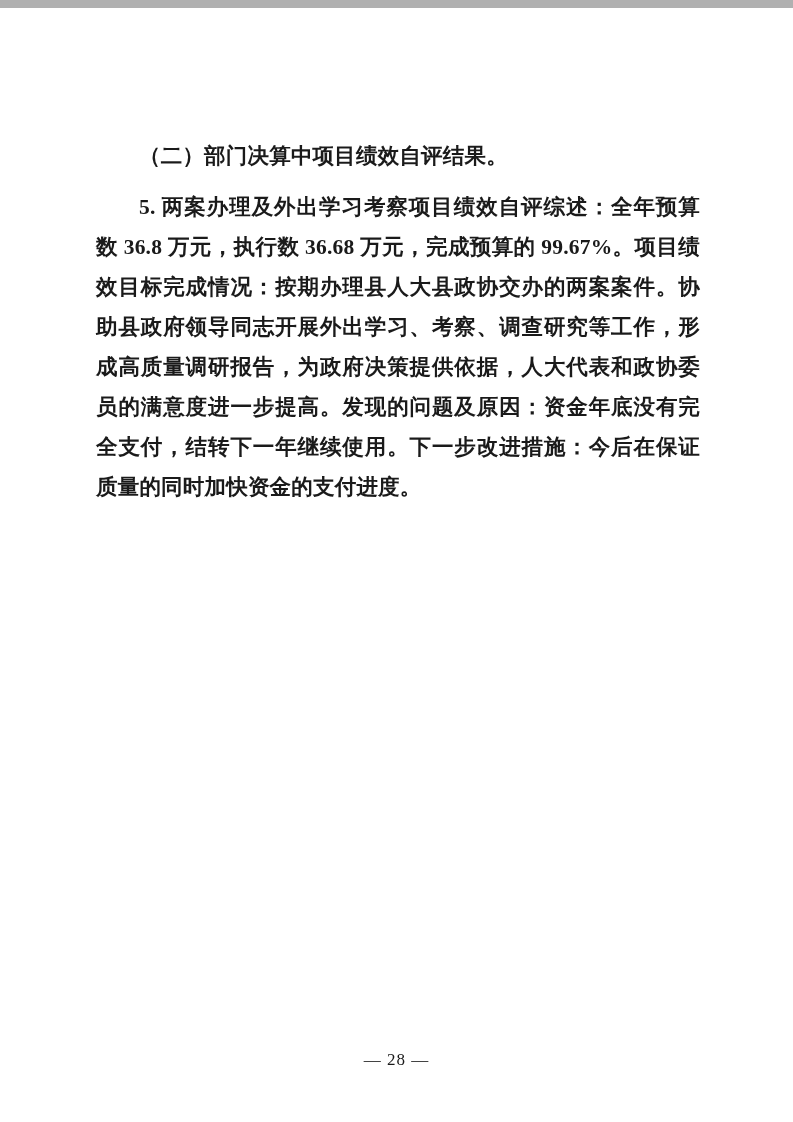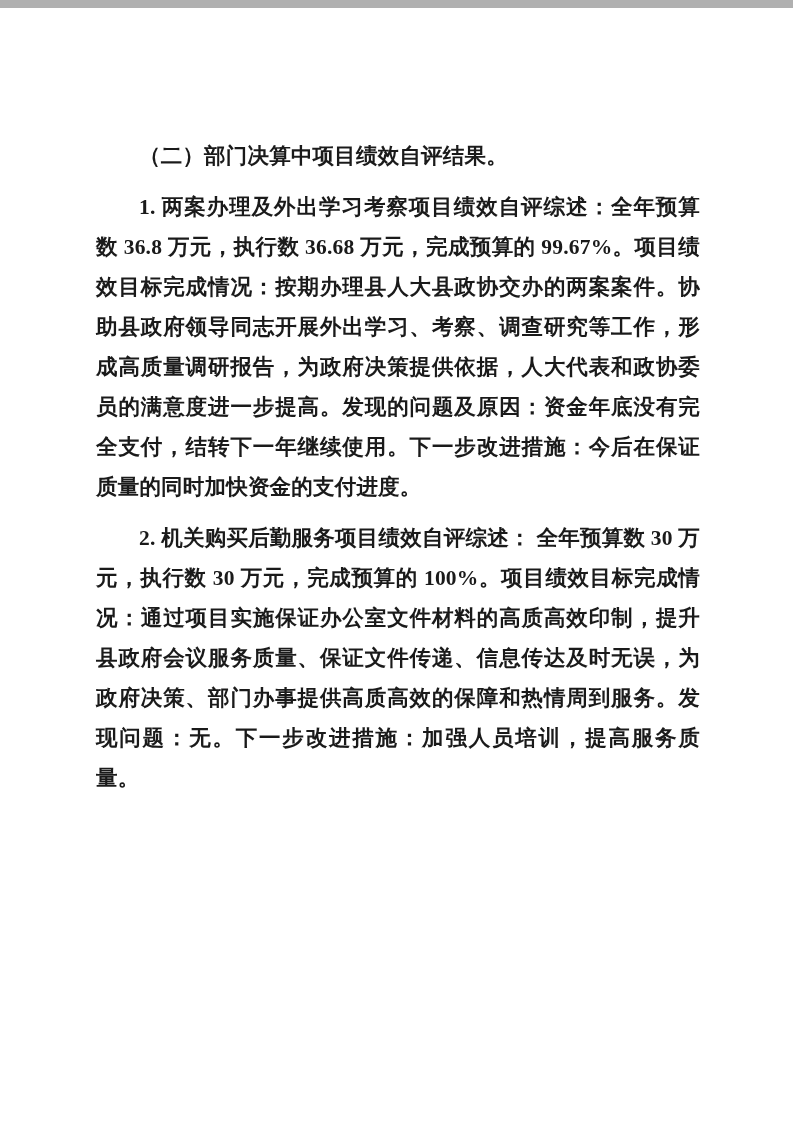--- a/index.html
+++ b/index.html
@@ -50,16 +50,16 @@
     font-family: "Liberation Serif", "DejaVu Serif", serif;
     letter-spacing: 1px;
   }
 </style>
 </head>
 <body>
 
 <div class="page">
   <div class="content">
     <p class="indent">（二）部门决算中项目绩效自评结果。</p>
-    <p class="indent">1. 两案办理及外出学习考察项目绩效自评综述：全年预算数 36.8 万元，执行数 36.68 万元，完成预算的 99.67%。项目绩效目标完成情况：按期办理县人大县政协交办的两案案件。协助县政府领导同志开展外出学习、考察、调查研究等工作，形成高质量调研报告，为政府决策提供依据，人大代表和政协委员的满意度进一步提高。发现的问题及原因：资金年底没有完全支付，结转下一年继续使用。下一步改进措施：今后在保证质量的同时加快资金的支付进度。</p>
-    <p class="indent">2. 机关购买后勤服务项目绩效自评综述： 全年预算数 30 万元，执行数 30 万元，完成预算的 100%。项目绩效目标完成情况：通过项目实施保证办公室文件材料的高质高效印制，提升县政府会议服务质量、保证文件传递、信息传达及时无误，为政府决策、部门办事提供高质高效的保障和热情周到服务。发现问题：无。下一步改进措施：加强人员培训，提高服务质量。</p>
+    <p class="indent">5. 两案办理及外出学习考察项目绩效自评综述：全年预算数 36.8 万元，执行数 36.68 万元，完成预算的 99.67%。项目绩效目标完成情况：按期办理县人大县政协交办的两案案件。协助县政府领导同志开展外出学习、考察、调查研究等工作，形成高质量调研报告，为政府决策提供依据，人大代表和政协委员的满意度进一步提高。发现的问题及原因：资金年底没有完全支付，结转下一年继续使用。下一步改进措施：今后在保证质量的同时加快资金的支付进度。</p>
   </div>
+  <div class="footer">— 28 —</div>
 </div>
 
 </body></html>

